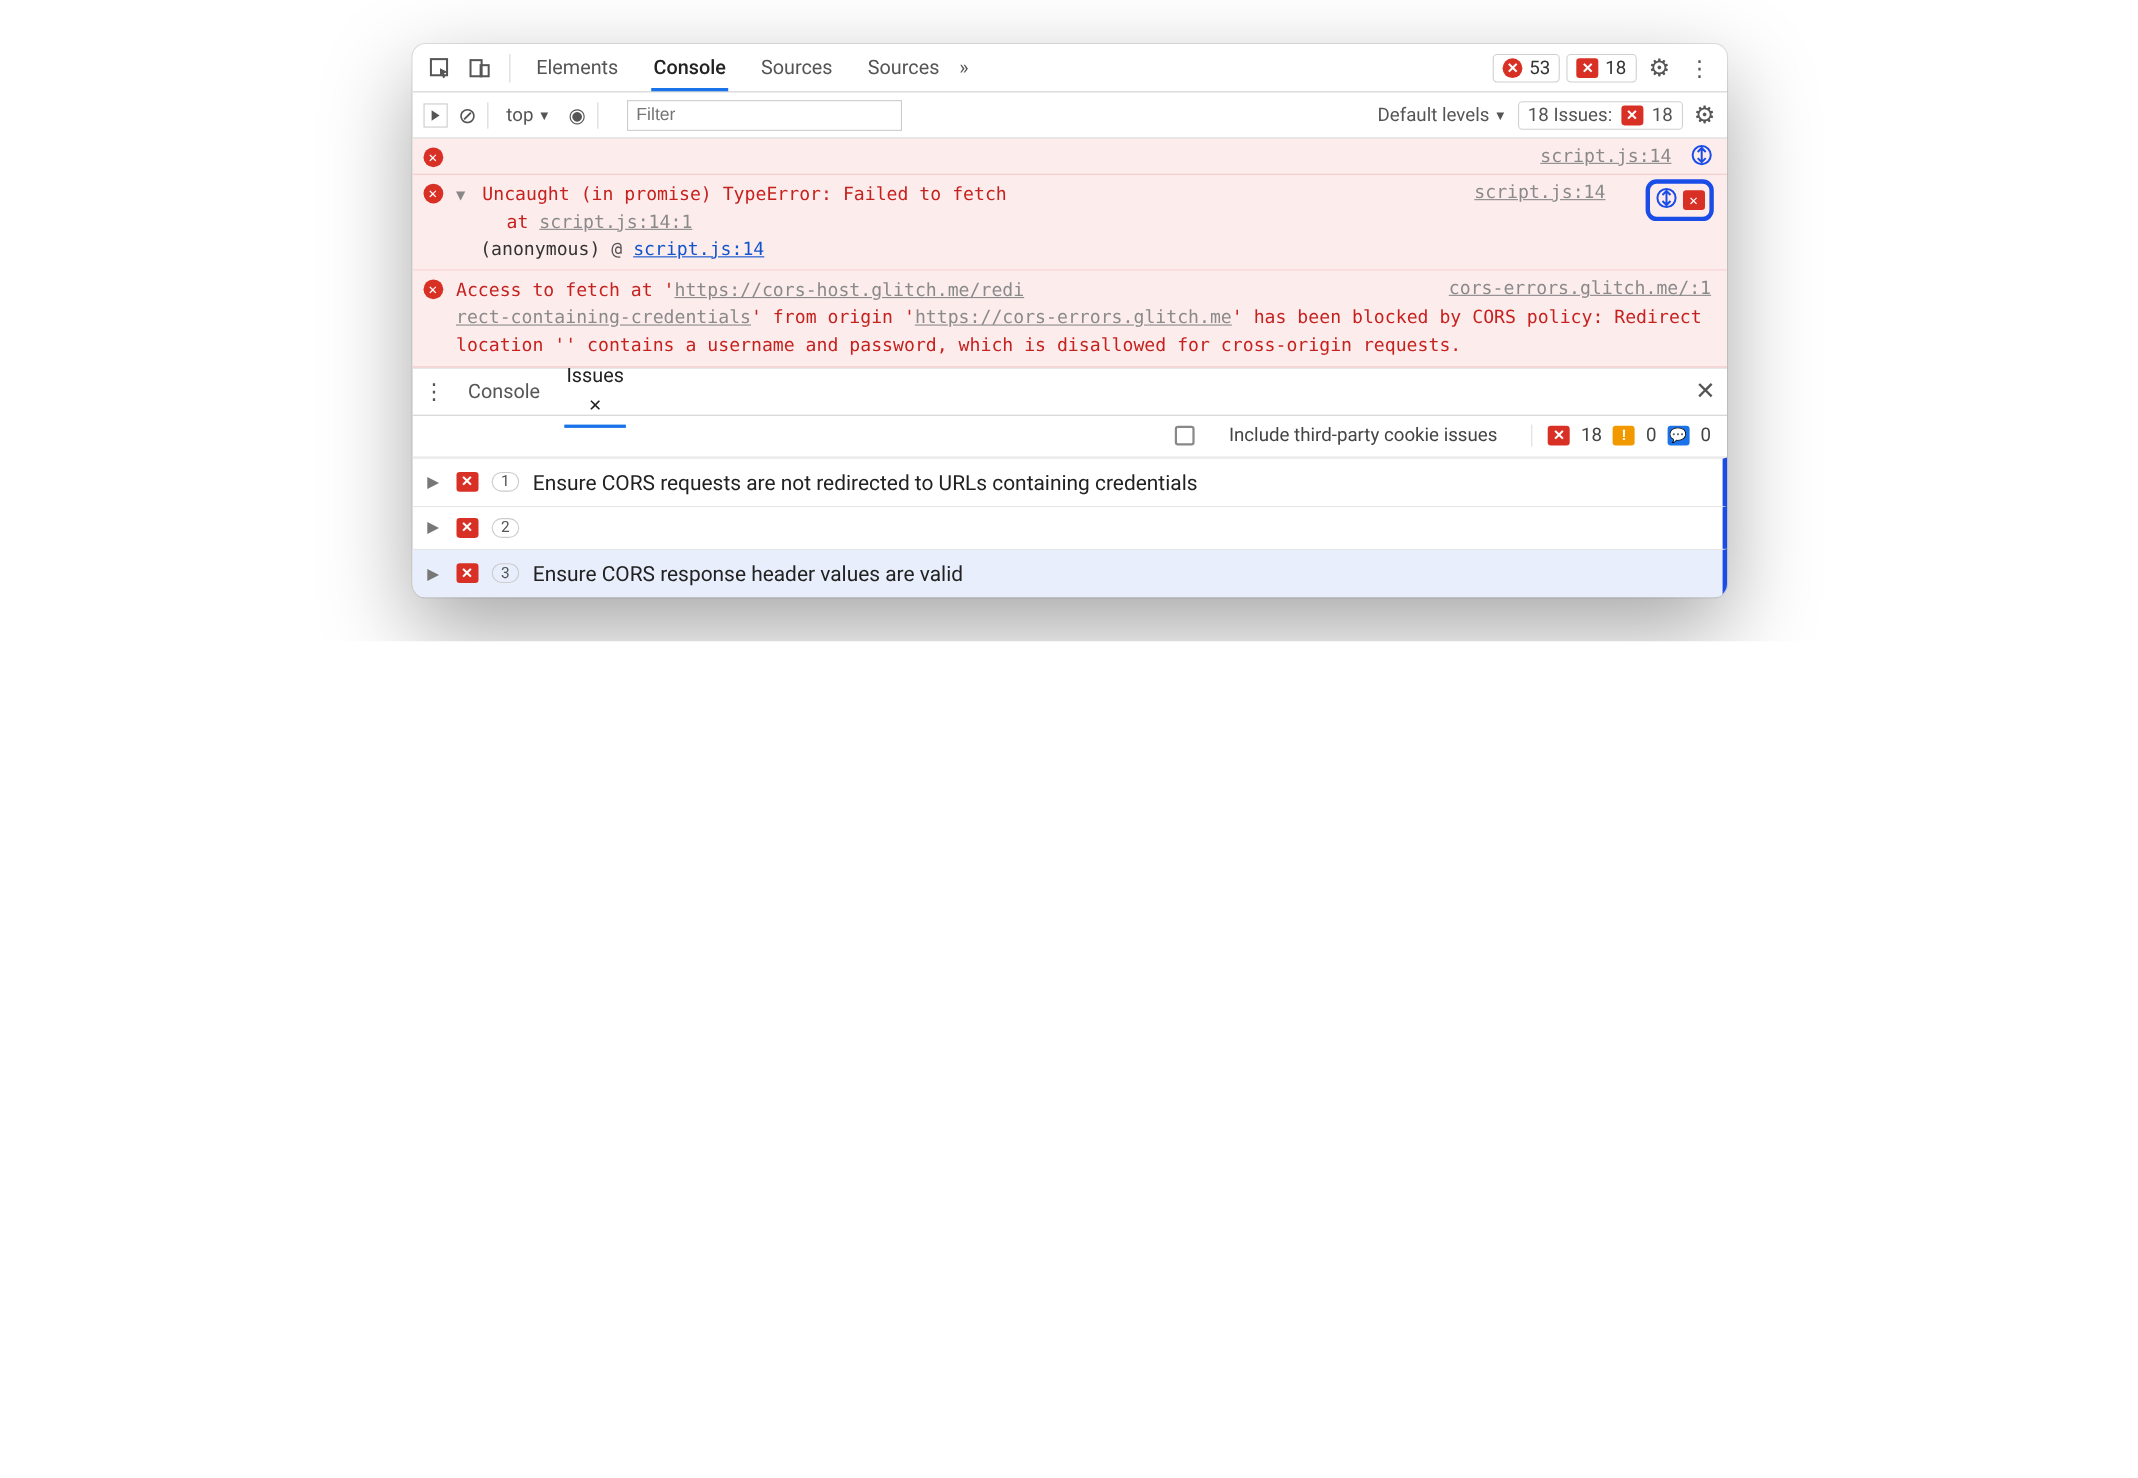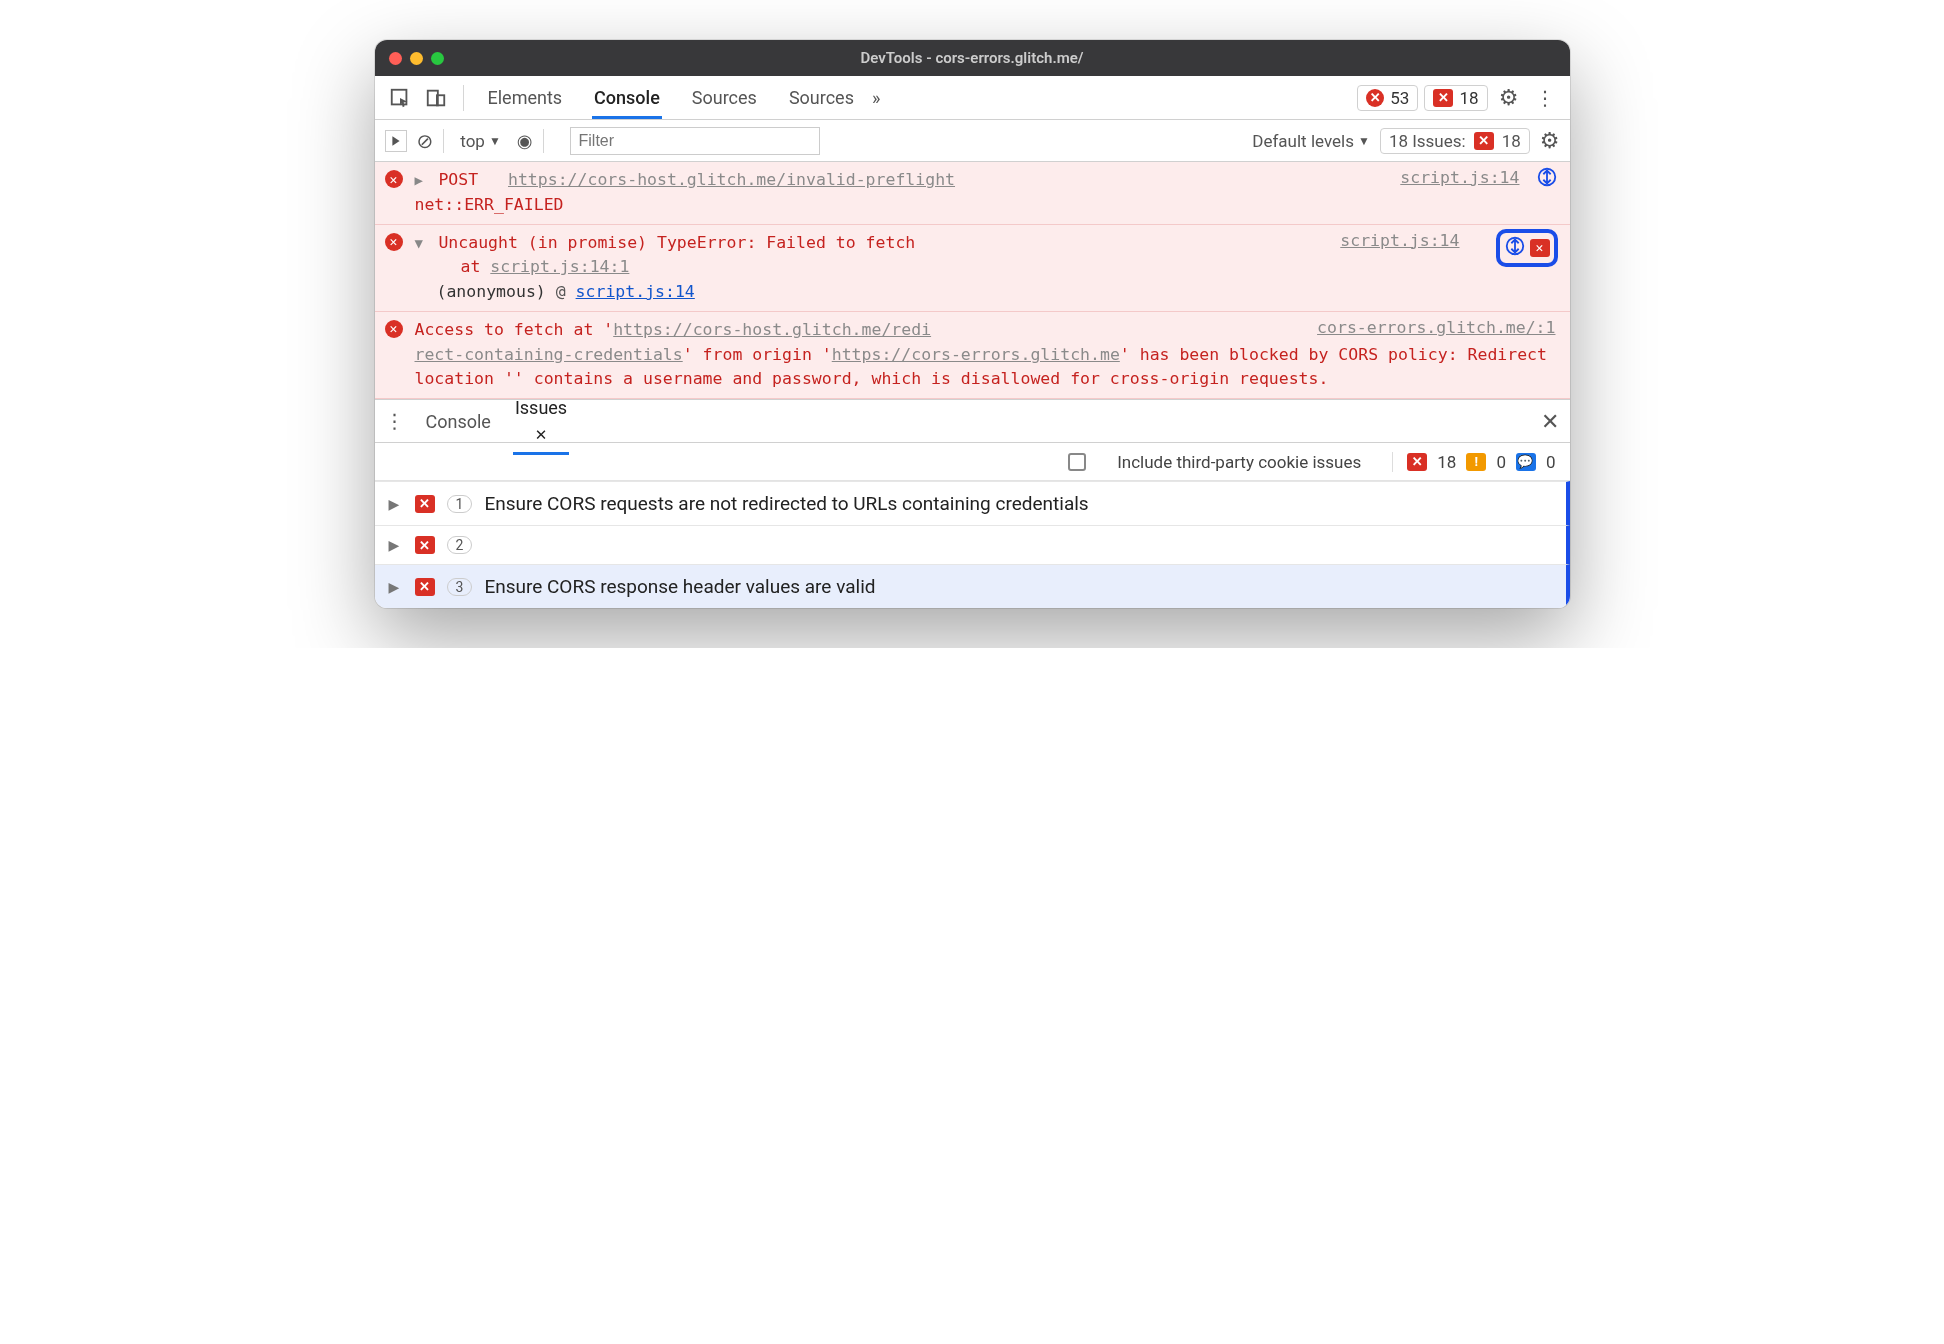--- a/index.html
+++ b/index.html
@@ -156,28 +156,20 @@
   }
 
   
   .svg-arrow-select { fill:none; stroke:#555; stroke-width:2; }
 </style>
 </head>
 <body>
 
 <div class="window">
 
-  <div class="titlebar">
-    <div class="traffic">
-      <div class="dot red"></div>
-      <div class="dot yellow"></div>
-      <div class="dot green"></div>
-    </div>
-    <div class="title">DevTools - cors-errors.glitch.me/</div>
-  </div>
 
   <div class="tabbar">
     <div class="iconbtn">
       <svg width="22" height="22" viewBox="0 0 24 24">
           <rect x="3" y="3" width="16" height="16" class="svg-arrow-select"></rect>
           <path d="M12 12 L20 16 L16 17 L17 21 L15 22 L14 18 L12 20 Z" fill="#555"></path>
         </svg>
     </div>
     <div class="iconbtn">
       <svg width="22" height="22" viewBox="0 0 24 24">
@@ -232,27 +224,20 @@
     </div>
     <div class="iconbtn gear">⚙</div>
   </div>
 
   <div class="console-area">
 
     <div class="msg">
       <div class="icon-col">
           <span class="err-circle">✕</span>
         </div>
-      <div class="body">
-        <span class="arrow">▶</span>
-        <span>POST</span>
-        <span>&nbsp;</span>
-        <span class="url">https://cors-host.glitch.me/invalid-preflight</span><br>
-        <span style="margin-left:0;">net::ERR_FAILED</span>
-      </div>
       <div class="loc">script.js:14</div>
       <div class="actions">
         <span class="net-icon">
           <svg viewBox="0 0 24 24">
               <circle cx="12" cy="12" r="9" fill="none" stroke="#1a4de8" stroke-width="2"></circle>
               <path d="M12 5 L12 19 M8 9 L12 5 L16 9 M8 15 L12 19 L16 15" fill="none" stroke="#1a4de8" stroke-width="2"></path>
             </svg>
         </span>
       </div>
     </div>

